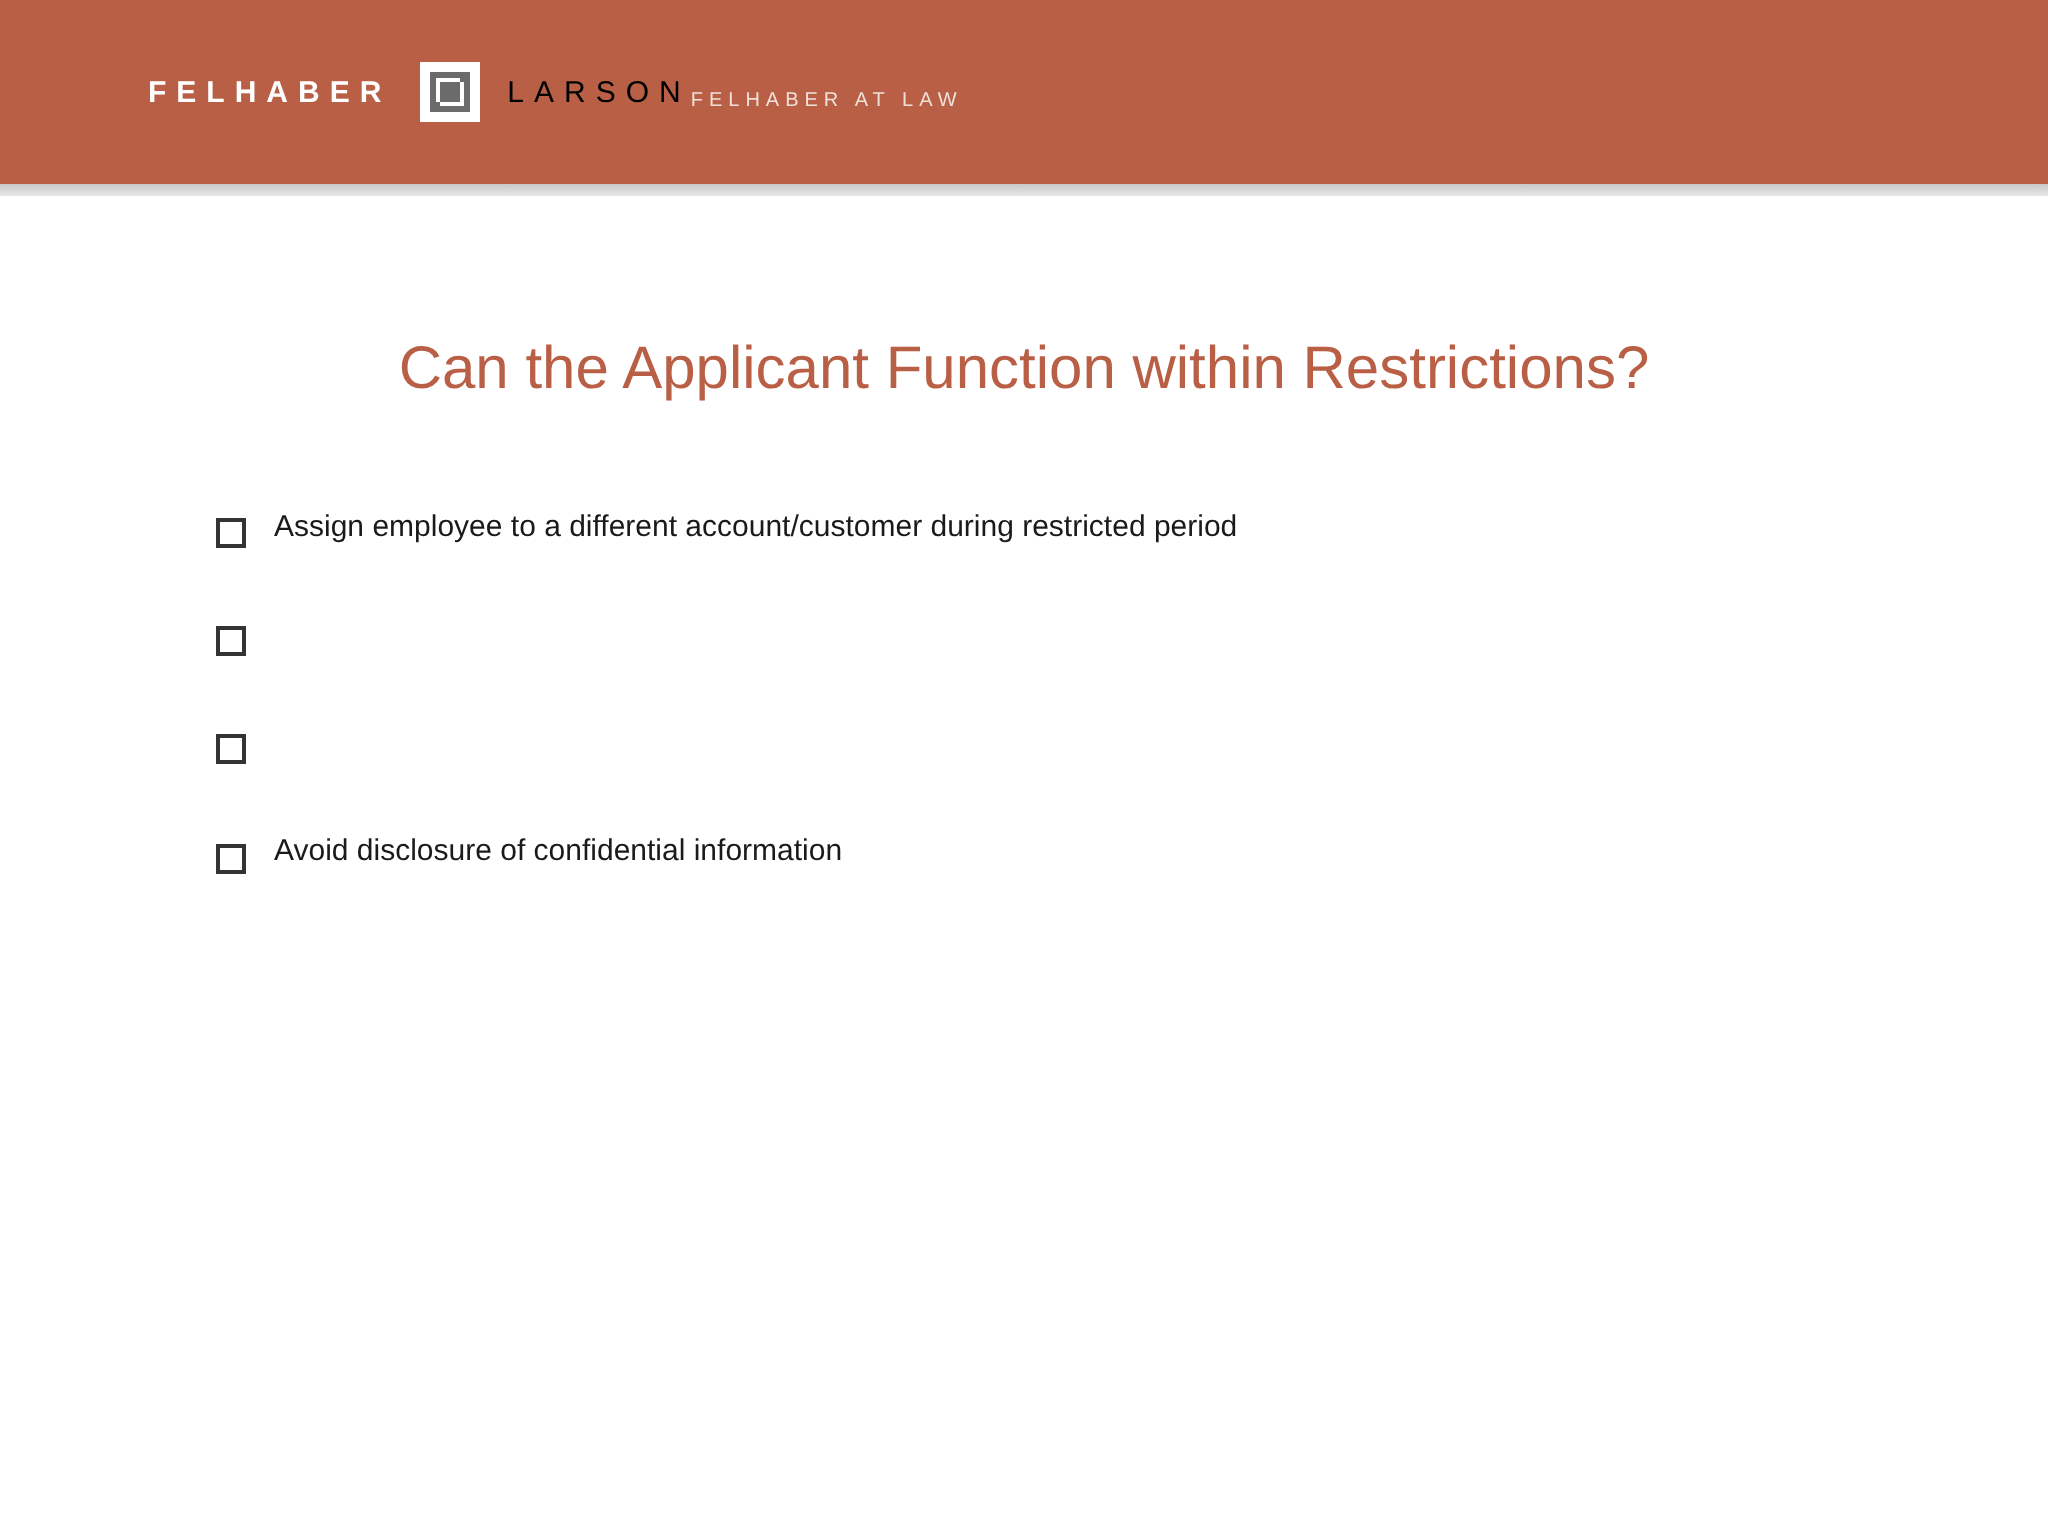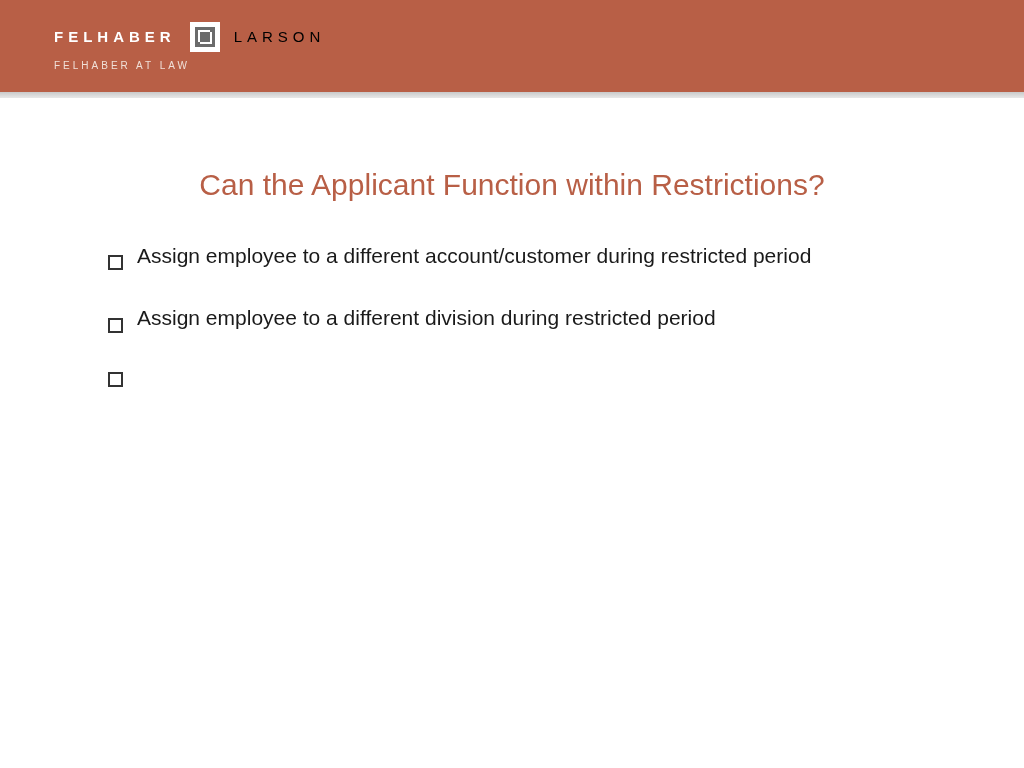--- a/index.html
+++ b/index.html
@@ -19,22 +19,24 @@
       align-items: center;
       padding-left: 54px;
     }
     .header-divider {
       width: 100%;
       height: 6px;
       background: linear-gradient(to bottom, #c9c9c9, #e8e8e8);
     }
     .logo-block {
       display: flex;
-      flex-direction: column;
+      flex-direction: row;
+      align-items: center;
       color: #ffffff;
+      margin-left: 20px;
     }
     .logo-top {
       display: flex;
       align-items: center;
       gap: 14px;
     }
     .brand-left {
       font-size: 15px;
       letter-spacing: 5px;
       font-weight: 700;
@@ -91,30 +93,30 @@
       color: #f0e0d8;
     }
     .content {
       padding: 70px 108px 0 108px;
     }
     .slide-title {
       color: #b85f46;
       font-size: 30px;
       font-weight: 400;
       text-align: center;
-      margin-bottom: 40px;
+      margin-bottom: 52px;
     }
     .bullet-list {
       list-style: none;
     }
     .bullet-item {
       display: flex;
       align-items: flex-end;
       margin-bottom: 34px;
-      font-size: 21px;
+      font-size: 15px;
       color: #1a1a1a;
       line-height: 1.35;
     }
     .bullet-box {
       width: 15px;
       height: 15px;
       border: 2px solid #333333;
       margin-right: 14px;
       margin-top: 5px;
       flex-shrink: 0;
@@ -139,19 +141,22 @@
 
 <div class="content">
   <h1 class="slide-title">Can the Applicant Function within Restrictions?</h1>
   <ul class="bullet-list">
     <li class="bullet-item">
       <span class="bullet-box"></span>
       <span>Assign employee to a different account/customer during restricted period</span>
     </li>
     <li class="bullet-item">
       <span class="bullet-box"></span>
-      <span>Assign employee to a different division during restricted period</span>
     </li>
     <li class="bullet-item">
       <span class="bullet-box"></span>
+    </li>
+    <li class="bullet-item">
+      <span class="bullet-box"></span>
+      <span>Avoid disclosure of confidential information</span>
     </li>
   </ul>
 </div>
 
 </body></html>

